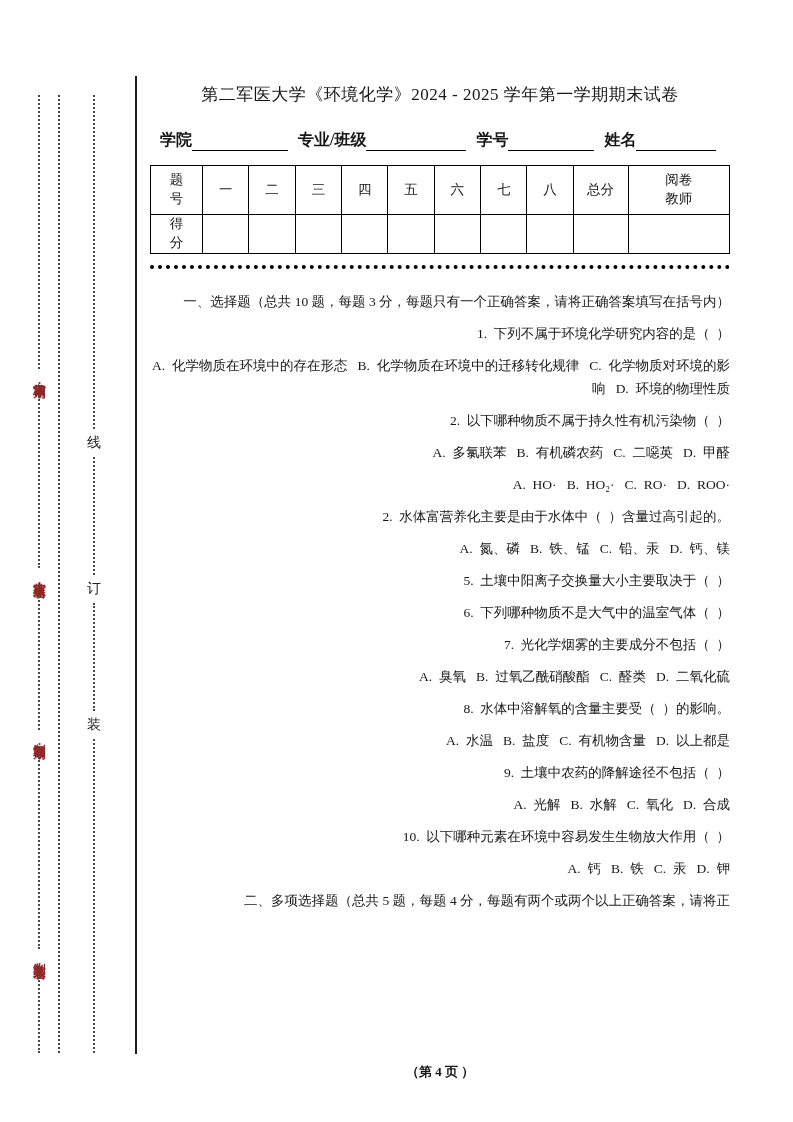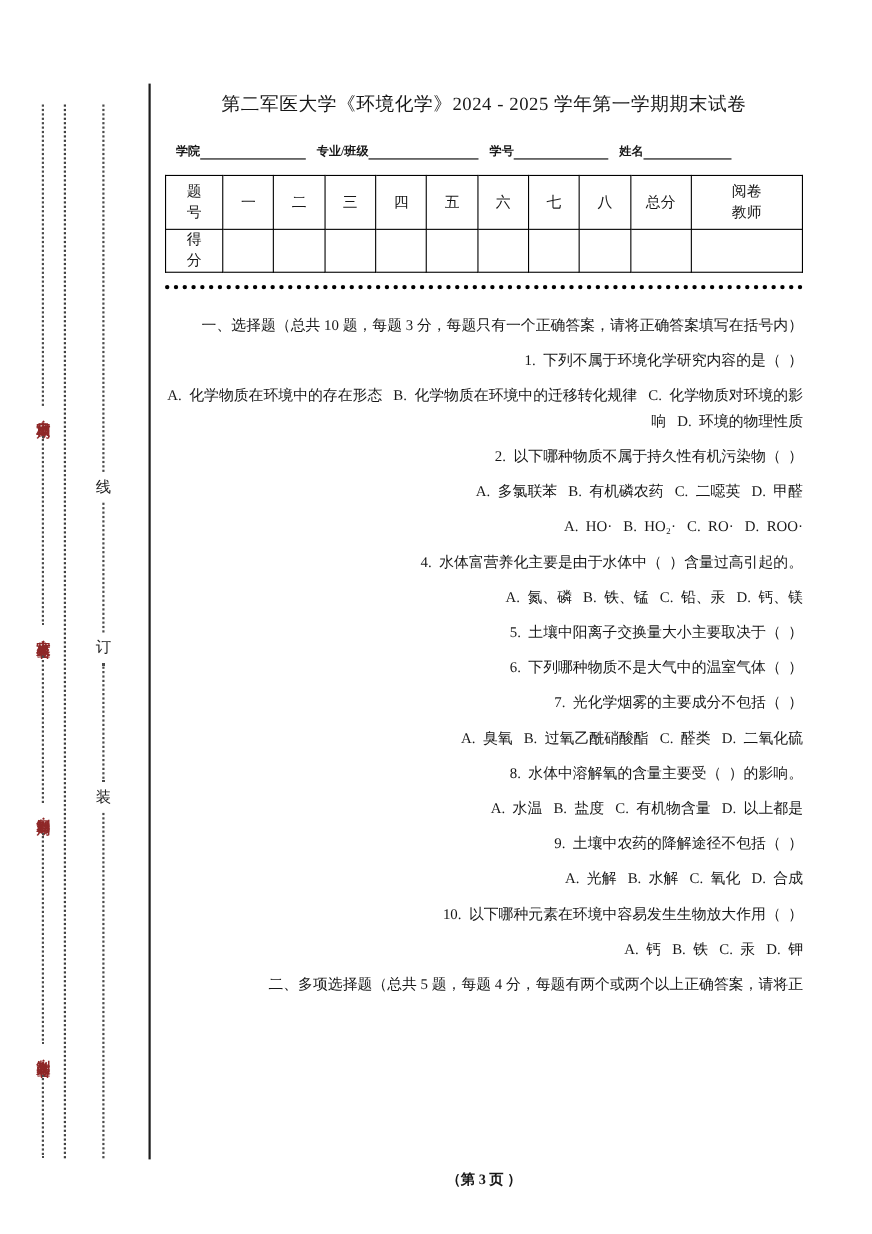--- a/index.html
+++ b/index.html
@@ -46,21 +46,21 @@
   
   .content{ position:absolute; left:150px; top:84px; width:580px; }
 
   .title{
     text-align:center; font-size:17px; font-weight:normal;
     letter-spacing:0.5px; line-height:22px;
   }
 
   .fields{
     margin-top:24px; display:flex; align-items:flex-end;
-    font-size:11px; font-weight:bold; padding:0 10px;
+    font-size:16px; font-weight:bold; padding:0 10px;
   }
   .field{ display:flex; align-items:flex-end; }
   .field .u{ display:inline-block; border-bottom:1.3px solid #000; height:15px; }
   .u1{width:96px;} .u2{width:100px;} .u3{width:86px;} .u4{width:80px;}
   .gap{ width:10px; }
 
   table.score-table{
     margin-top:14px; width:100%; border-collapse:collapse; table-layout:fixed;
   }
   table.score-table td{
@@ -196,21 +196,21 @@
       <p>一、选择题（总共 10 题，每题 3 分，每题只有一个正确答案，请将正确答案填写在括号内）</p>
 
       <p>1.  下列不属于环境化学研究内容的是（  ）</p>
       <p>A.  化学物质在环境中的存在形态   B.  化学物质在环境中的迁移转化规律   C.  化学物质对环境的影响   D.  环境的物理性质</p>
 
       <p>2.  以下哪种物质不属于持久性有机污染物（  ）</p>
       <p>A.  多氯联苯   B.  有机磷农药   C.  二噁英   D.  甲醛</p>
 
       <p>A.  HO·   B.  HO₂·   C.  RO·   D.  ROO·</p>
 
-      <p>4.  水体富营养化主要是由于水体中（  ）含量过高引起的。</p>
+      <p>2.  水体富营养化主要是由于水体中（  ）含量过高引起的。</p>
       <p>A.  氮、磷   B.  铁、锰   C.  铅、汞   D.  钙、镁</p>
 
       <p>5.  土壤中阳离子交换量大小主要取决于（  ）</p>
 
       <p>6.  下列哪种物质不是大气中的温室气体（  ）</p>
 
       <p>7.  光化学烟雾的主要成分不包括（  ）</p>
       <p>A.  臭氧   B.  过氧乙酰硝酸酯   C.  醛类   D.  二氧化硫</p>
 
       <p>8.  水体中溶解氧的含量主要受（  ）的影响。</p>
@@ -219,14 +219,14 @@
       <p>9.  土壤中农药的降解途径不包括（  ）</p>
       <p>A.  光解   B.  水解   C.  氧化   D.  合成</p>
 
       <p>10.  以下哪种元素在环境中容易发生生物放大作用（  ）</p>
       <p>A.  钙   B.  铁   C.  汞   D.  钾</p>
 
       <p>  二、多项选择题（总共 5 题，每题 4 分，每题有两个或两个以上正确答案，请将正</p>
     </div>
   </div>
 
-  <div class="footer">（第 3 页 ）</div>
+  <div class="footer">（第 4 页 ）</div>
 </div>
 
 </body></html>

